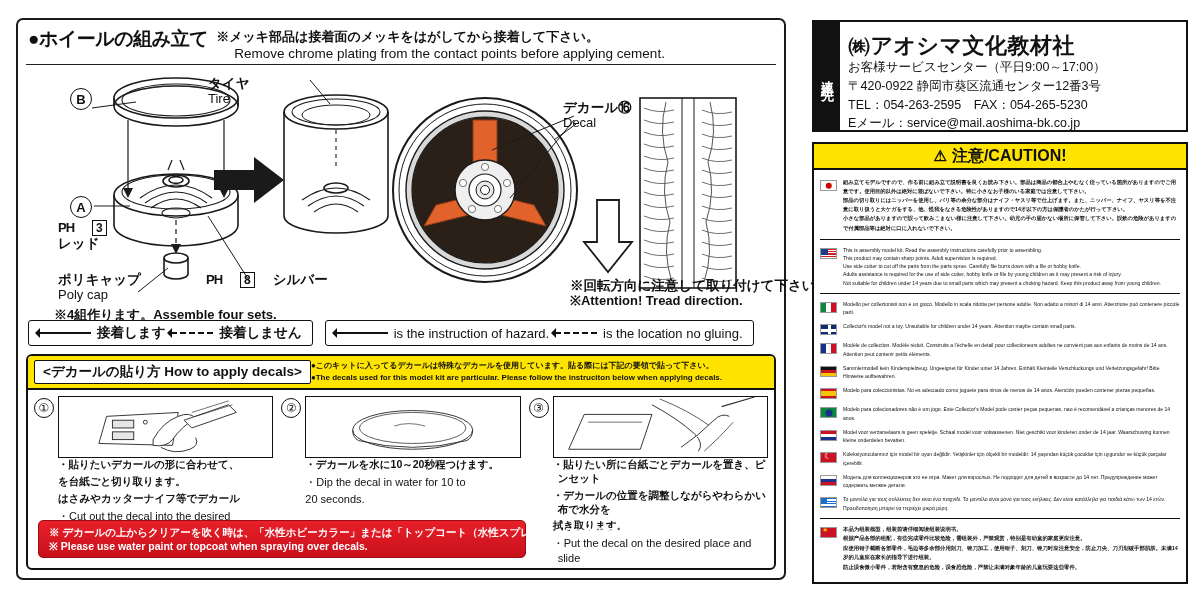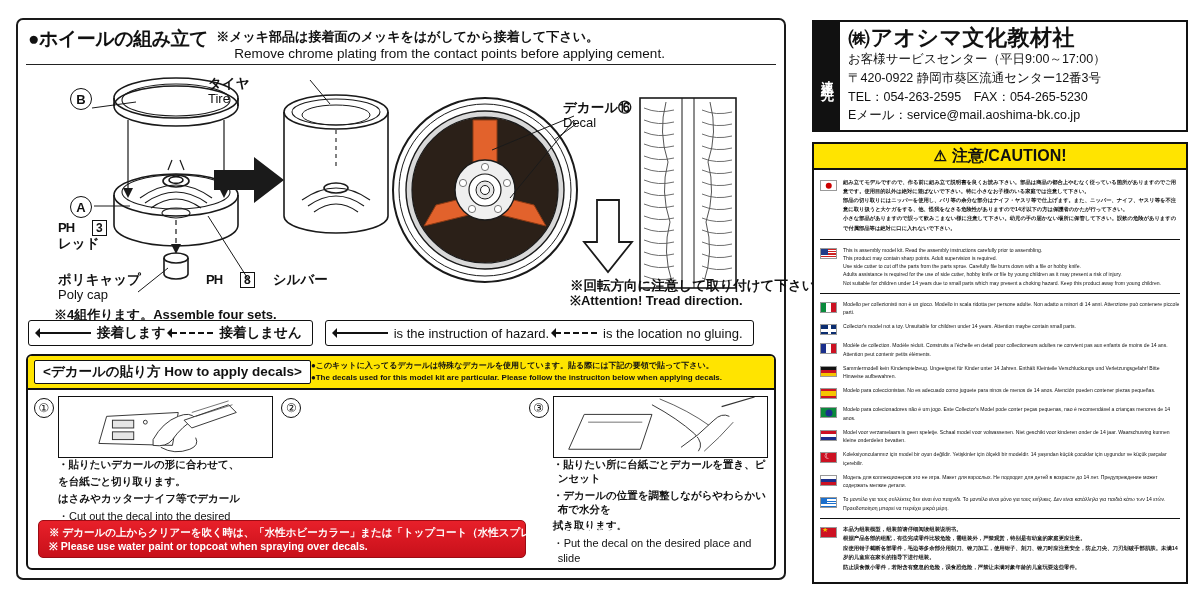--- a/index.html
+++ b/index.html
@@ -100,21 +100,21 @@
   .right-panel { position:absolute; left:812px; top:20px; width:376px; }
 
   .contact-box {
     border:2px solid #111; display:flex; background:#fff; height:112px;
   }
   .contact-tab {
     width:26px; background:#111; color:#fff; font-weight:bold; font-size:13px;
     display:flex; align-items:center; justify-content:center;
     writing-mode:vertical-rl; letter-spacing:4px; padding:6px 0;
   }
-  .contact-body { flex:1; padding:4px 8px; }
+  .contact-body { flex:1; padding:12px 8px; }
   .company-name { font-size:22px; font-weight:bold; letter-spacing:0.5px; line-height:1.1; white-space:nowrap; }
   .contact-line { font-size:12.5px; line-height:1.5; white-space:nowrap; }
 
   .caution-box { margin-top:10px; border:2px solid #111; background:#fff; }
   .caution-hdr {
     background:#ffe400; border-bottom:2px solid #111; height:26px;
     display:flex; align-items:center; justify-content:center; gap:5px;
     font-size:16px; font-weight:bold;
   }
   .warn-tri { font-size:15px; }
@@ -367,20 +367,37 @@
               <p class="jp">を台紙ごと切り取ります。</p>
               <p class="jp">はさみやカッターナイフ等でデカール</p>
               <p class="en">・Cut out the decal into the desired</p>
               <p class="en">shape by scissore and cutter.</p>
             </div>
           </div>
         </div>
 
         <div class="step">
           <div class="step-num">②</div>
+          <div class="step-body">
+            <div class="step-img">
+              <svg viewBox="0 0 210 62" width="100%" height="100%">
+                <g fill="none" stroke="#333" stroke-width="1">
+                  <ellipse cx="105" cy="34" rx="62" ry="20" fill="#fff"></ellipse>
+                  <ellipse cx="105" cy="32" rx="55" ry="16" stroke-width="0.8"></ellipse>
+                  <path d="M43 34 q0 8 6 11 q56 14 112 0 q6 -3 6 -11"></path>
+                  <path d="M86 30 q14 -5 32 0" stroke-width="0.7"></path>
+                </g>
+              </svg>
+            </div>
+            <div class="step-txt">
+              <p class="jp">・デカールを水に10～20秒程つけます。</p>
+              <p class="en">・Dip the decal in water for 10 to</p>
+              <p class="en">20 seconds.</p>
+            </div>
+          </div>
         </div>
 
         <div class="step">
           <div class="step-num">③</div>
           <div class="step-body">
             <div class="step-img">
               <svg viewBox="0 0 210 62" width="100%" height="100%">
                 <g fill="none" stroke="#333" stroke-width="1">
                   <path d="M10 54 L26 18 L96 18 L84 54 Z" fill="#fff"></path>
                   <path d="M30 26 L86 26" stroke-width="0.7"></path>

